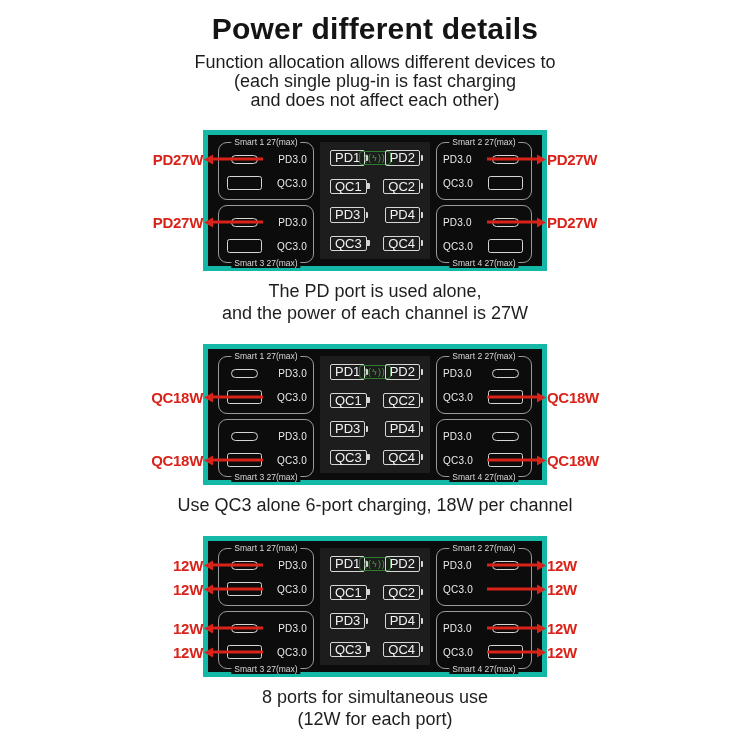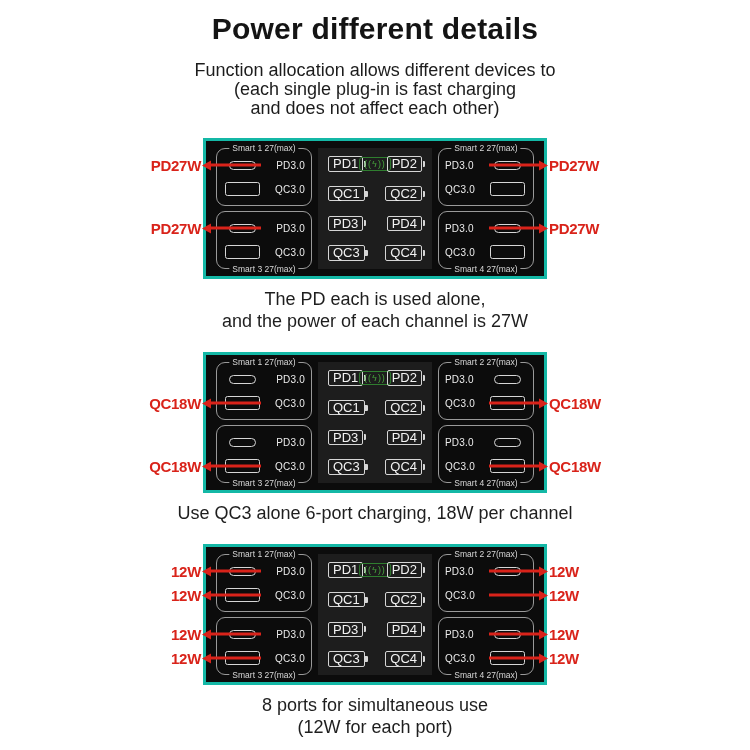--- a/index.html
+++ b/index.html
@@ -12,26 +12,26 @@
     --quad-border:#9a9a9a;
   }
   *{box-sizing:border-box;}
   html,body{margin:0;padding:0;}
   body{
     width:750px;height:750px;overflow:hidden;background:#ffffff;
     font-family:"Liberation Sans",sans-serif;color:#111;
   }
   .header{text-align:center;padding-top:12px;}
   .title{font-size:30px;font-weight:bold;color:#141414;letter-spacing:0.2px;}
-  .subtitle{margin-top:15px;font-size:18px;line-height:19px;color:#1c1c1c;}
+  .subtitle{margin-top:7px;font-size:18px;line-height:19px;color:#1c1c1c;}
   .section{margin-top:20px;}
   .panel-row{display:flex;justify-content:center;}
   .device{
     position:relative;width:344px;height:141px;background:var(--device-bg);
-    border:3px solid #14b8a6;display:flex;padding:7px 10px;gap:6px;
+    border:5px solid #14b8a6;display:flex;padding:7px 10px;gap:6px;
   }
   .quad-col{width:96px;display:flex;flex-direction:column;gap:5px;}
   .quad{
     flex:1;border:1px solid var(--quad-border);border-radius:9px;position:relative;
     display:flex;flex-direction:column;justify-content:space-evenly;padding:4px 6px;
   }
   .quad-label{
     position:absolute;left:50%;transform:translateX(-50%);
     background:var(--device-bg);padding:0 3px;font-size:8.5px;color:#d8d8d8;white-space:nowrap;
   }
@@ -183,21 +183,21 @@
               <span class="port-label port-label-qc">QC3.0</span>
               <span class="port-usba"></span>
 
             </div>
           </div>
         </div>
 
       </div>
     </div>
     <div class="caption">
-        <div>The PD each is used alone,</div>
+        <div>The PD port is used alone,</div>
         <div>and the power of each channel is 27W</div>
       </div>
   </div>
 
   <div class="section">
     <div class="panel-row">
       <div class="device">
 
         <div class="quad-col left">
           <div class="quad top">

